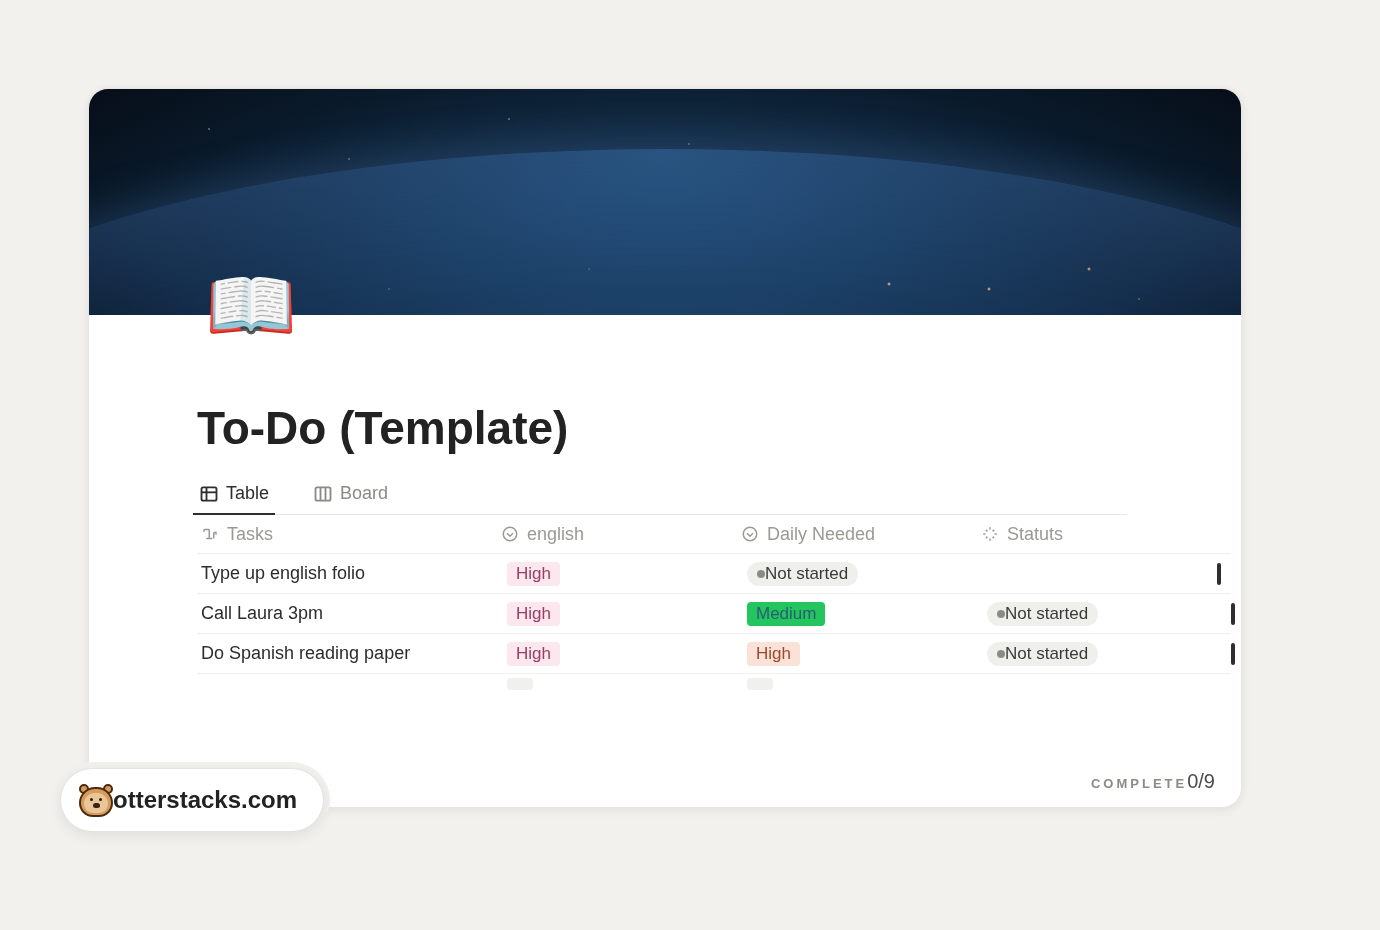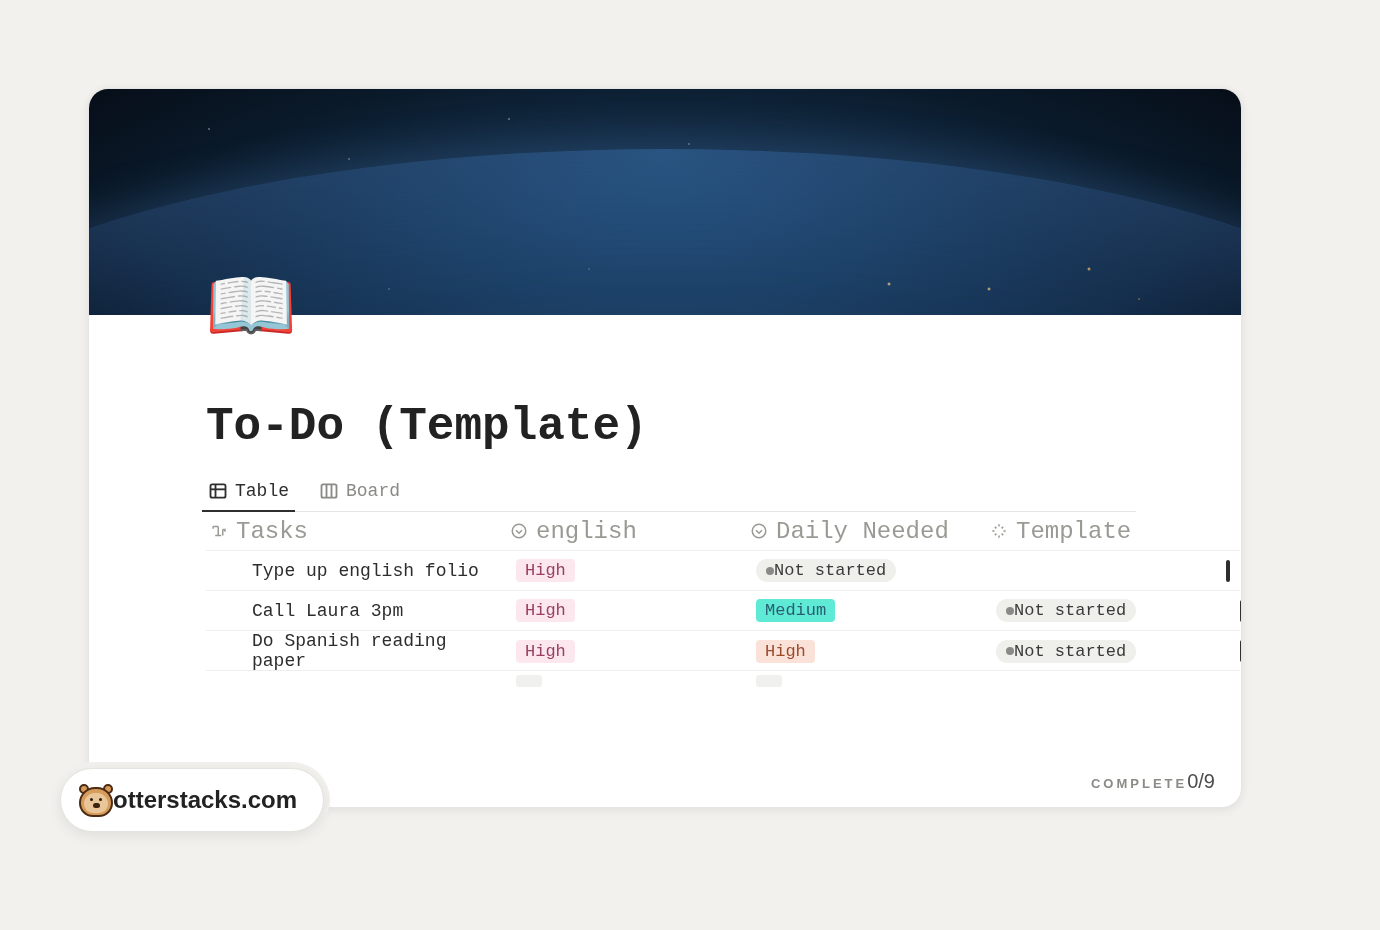--- a/index.html
+++ b/index.html
@@ -57,34 +57,33 @@
   .page-icon {
     position: absolute;
     left: 116px;
     top: 180px;
     font-size: 74px;
     line-height: 1;
     z-index: 5;
   }
   .page-body {
     position: absolute;
-    left: 117px;
+    left: 108px;
     right: 0;
     top: 312px;
-    font-family: Liberation Mono, monospace;
   }
   .page-title {
     font-size: 46px;
     font-weight: 700;
     color: #222;
     margin-bottom: 24px;
   }
   .tabs {
     display: flex;
-    gap: 26px;
+    gap: 40px;
     border-bottom: 1px solid #e6e6e6;
     width: 930px;
   }
   .tab {
     display: flex;
     align-items: center;
     gap: 7px;
     padding: 4px 2px 10px 2px;
     color: #8a8a86;
     font-size: 18px;
@@ -114,47 +113,47 @@
   .table {
     width: 1034px;
   }
   .thead, .trow {
     display: grid;
     grid-template-columns: 300px 240px 240px 240px 14px;
     align-items: center;
   }
   .thead {
     color: #9a9a95;
-    font-size: 24px;
+    font-size: 18px;
     height: 38px;
     text-align: right;
   }
   .th {
     display: flex;
     align-items: center;
     gap: 8px;
     padding-left: 4px;
   }
   .th svg { width: 18px; height: 18px; }
   .trow {
     height: 40px;
     border-top: 1px solid #eee;
     font-size: 18px;
     color: #2d2d2d;
   }
-  .trow .cell { padding-left: 4px; margin-left: 42px; }
+  .trow .cell { padding-left: 4px; }
   .cell-tag { padding-left: 10px; }
   .tag {
     display: inline-block;
     padding: 2px 9px;
     border-radius: 4px;
     font-size: 17px;
   }
   .tag-high { background: #fce7ef; color: #9a3e62; }
-  .tag-medium { background: #5eead4; color: #2a5e72; }
+  .tag-medium { background: #22c55e; color: #2a5e72; }
   .tag-low { background: #e0efdd; color: #376a3f; }
   .tag-effort-high { background: #fbe2d8; color: #9c4a2c; }
   .status-pill {
     display: inline-flex;
     align-items: center;
     background: #efefec;
     color: #3a3a38;
     padding: 2px 10px;
     border-radius: 14px;
     font-size: 17px;
@@ -286,21 +285,21 @@
             <circle cx="12" cy="12" r="9"></circle>
               <path d="M8 11l4 4 4-4"></path>
           </svg>
           <span>Daily Needed</span>
         </div>
         <div class="th">
           <svg viewBox="0 0 24 24" fill="none" stroke="#9a9a95" stroke-width="2">
             <path d="M12 3v3M21 12h-3M12 21v-3M3 12h3"></path>
               <path d="M17.5 6.5l-2 2M17.5 17.5l-2-2M6.5 17.5l2-2M6.5 6.5l2 2"></path>
           </svg>
-          <span>Template</span>
+          <span>Statuts</span>
         </div>
         <div></div>
       </div>
 
       <div id="rows">
           <div class="trow">
             <div class="cell">Type up english folio</div>
             <div class="cell-tag"><span class="tag tag-high">High</span></div>
             <div class="cell-tag"><span class="status-pill">
                 <span class="status-dot"></span>

